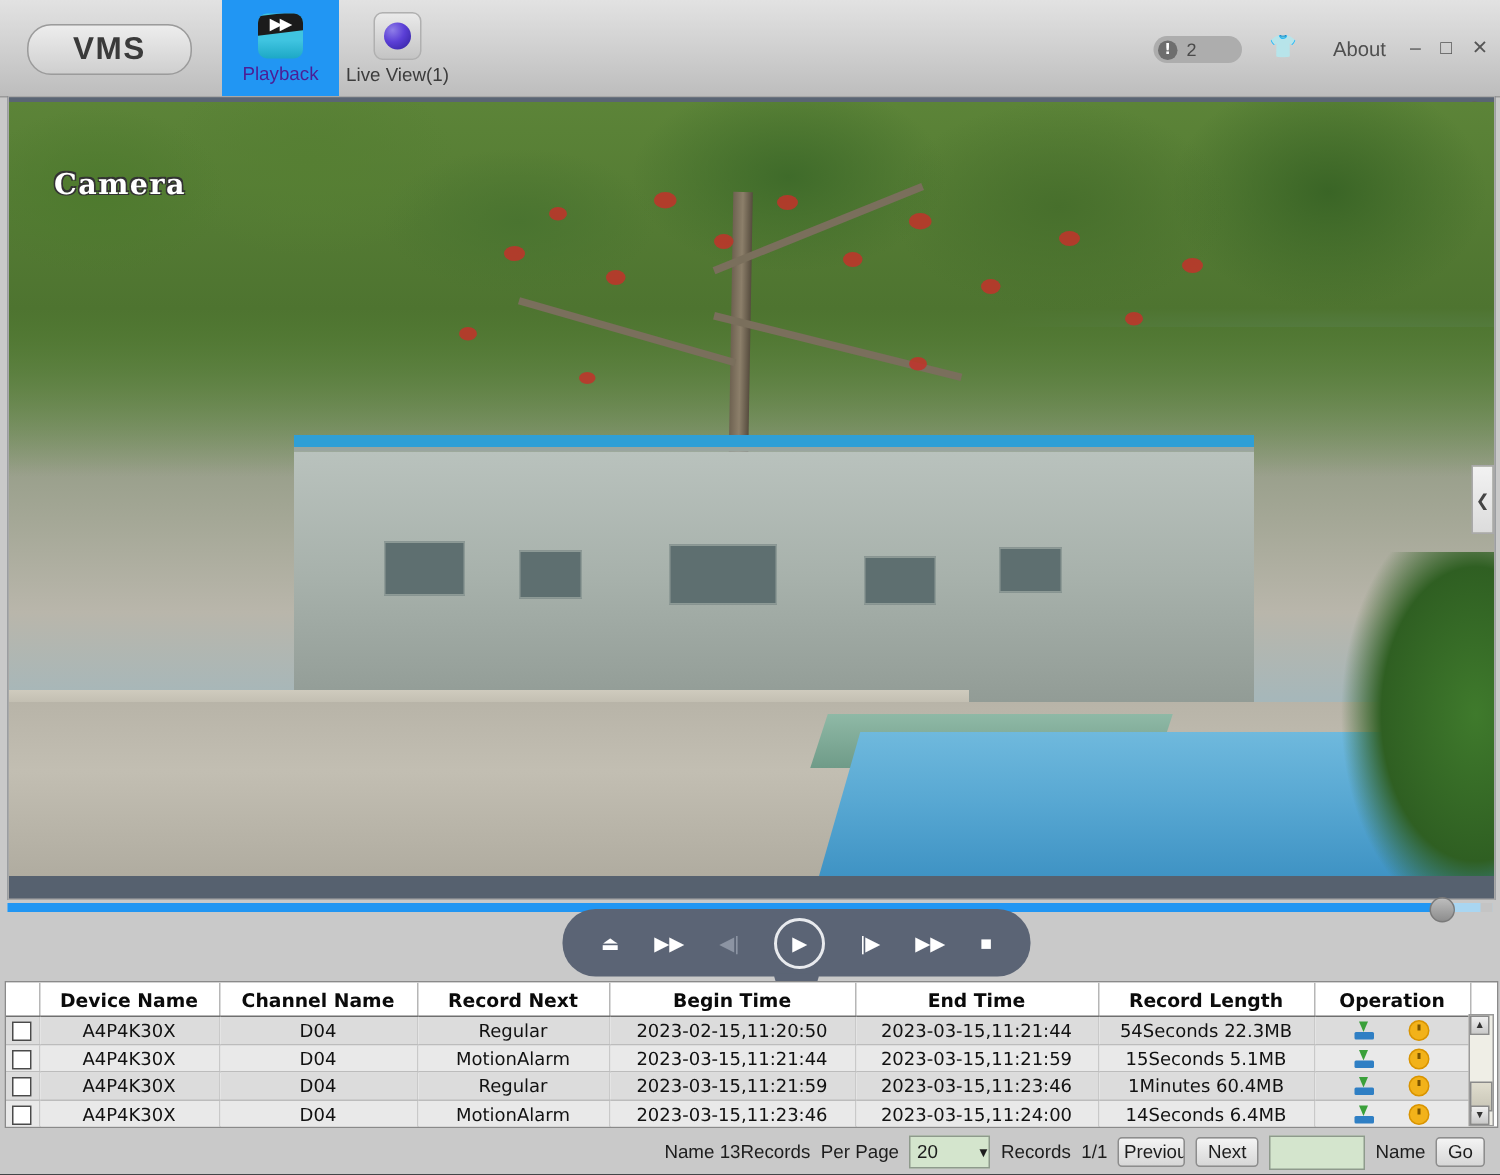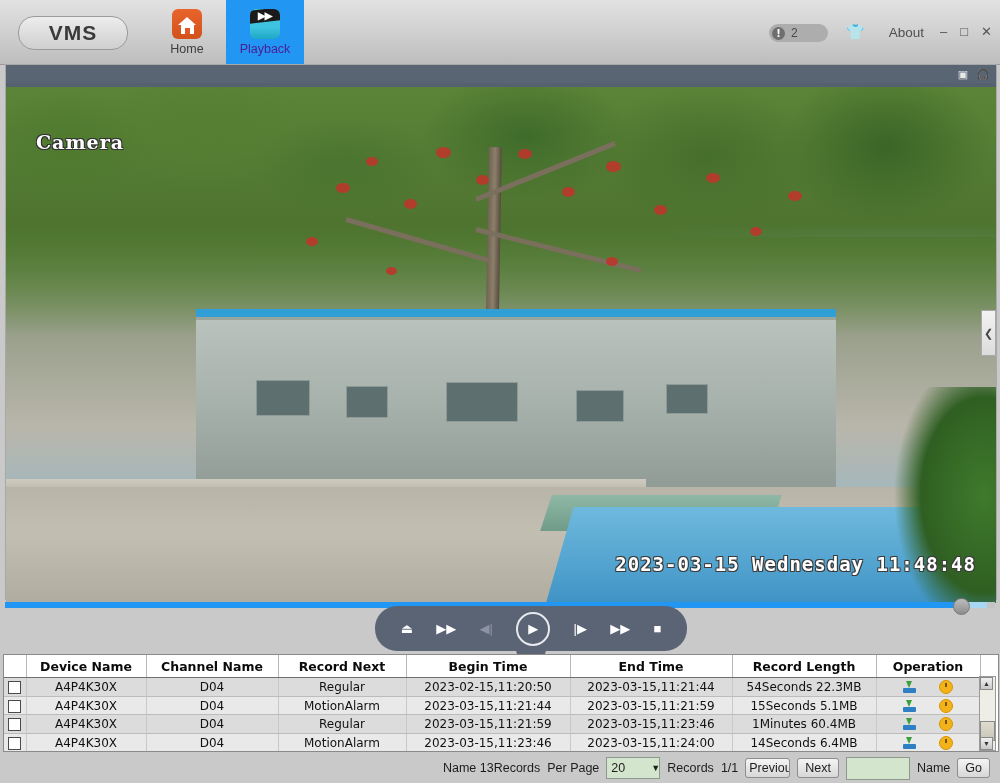--- a/index.html
+++ b/index.html
@@ -51,21 +51,21 @@
   .about{position:absolute;right:76px;top:25px;font-size:13.5px;color:#4f4f4f;cursor:pointer;}
   .wbtns{position:absolute;right:8px;top:25px;display:flex;gap:13px;align-items:center;}
   .wbtn{font-size:13px;color:#555;cursor:pointer;line-height:14px;}
 
   
   .videowrap{position:absolute;left:5px;top:64px;width:990px;height:534px;
     background:#56616f;border:1px solid #a8a8a8;}
   .vidtop{position:absolute;left:0;top:0;width:100%;height:18px;background:#5a6574;}
   .vidtop .icons{position:absolute;right:6px;top:2px;display:flex;gap:6px;}
   .vidtop .icons div{width:14px;height:14px;color:#e8e8e8;font-size:11px;line-height:14px;text-align:center;}
-  .scene{position:absolute;left:0;top:22px;width:990px;height:516px;overflow:hidden;
+  .scene{position:absolute;left:0;top:3px;width:990px;height:516px;overflow:hidden;
     background:linear-gradient(180deg,#6f9a4a 0%,#5e8c3f 28%,#9aa08c 48%,#b9b6ab 66%,#7fb9d8 100%);}
   .sky{position:absolute;right:0;top:0;width:330px;height:150px;
     background:radial-gradient(ellipse at 70% 10%,#bfe0f0 0%,#8fbcd8 60%,rgba(143,188,216,0) 100%);}
   .trees{position:absolute;left:0;top:0;width:990px;height:250px;
     background:
       radial-gradient(ellipse 120px 80px at 60px 60px,#4e7a2e 0%,rgba(78,122,46,0) 70%),
       radial-gradient(ellipse 140px 90px at 200px 40px,#567f33 0%,rgba(86,127,51,0) 70%),
       radial-gradient(ellipse 130px 70px at 340px 80px,#4a7430 0%,rgba(74,116,48,0) 70%),
       radial-gradient(ellipse 150px 90px at 520px 50px,#3f6b2a 0%,rgba(63,107,42,0) 70%),
       radial-gradient(ellipse 160px 100px at 700px 70px,#476f2c 0%,rgba(71,111,44,0) 70%),
@@ -174,34 +174,32 @@
 <body>
 
 <div class="app">
 
   <div class="titlebar">
     <div class="logo">
       <span>VMS</span>
     </div>
 
     <div class="tabs">
-      <div class="tab">
-        <div class="ico ico-home">
-          <div class="house"></div>
-            <div class="body"></div>
-            <div class="door"></div>
-        </div>
-        <div class="tlabel">Home</div>
-      </div>
       <div class="tab active">
         <div class="ico ico-play">
           <div class="clap"></div>
             <div class="arrows">▶▶</div>
         </div>
         <div class="tlabel">Playback</div>
+      </div>
+      <div class="tab">
+        <div class="ico ico-live">
+          <div class="ball"></div>
+        </div>
+        <div class="tlabel">Live View(1)</div>
       </div>
     </div>
 
     <div class="alertbadge">
       <div class="bell">!</div>
       <div class="cnt">2</div>
     </div>
     <div class="skin-icon">👕</div>
     <div class="about">About</div>
     <div class="wbtns">
@@ -248,21 +246,20 @@
         <div class="win" style="left:250px;top:62px;width:70px;height:38px;"></div>
         <div class="win" style="left:380px;top:70px;width:46px;height:30px;"></div>
         <div class="win" style="left:470px;top:64px;width:40px;height:28px;"></div>
       </div>
       <div class="wall"></div>
       <div class="ground"></div>
       <div class="tarp"></div>
       <div class="pool"></div>
       <div class="rbush"></div>
       <div class="camlabel">Camera</div>
-      <div class="vidtime">2023-03-15 Wednesday 11:48:48</div>
     </div>
 
     <div class="collapse">❮</div>
   </div>
 
   <div class="seekbar">
     <div class="seektrack"></div>
     <div class="seekfill"></div>
     <div class="seekend"></div>
     <div class="seekthumb"></div>

